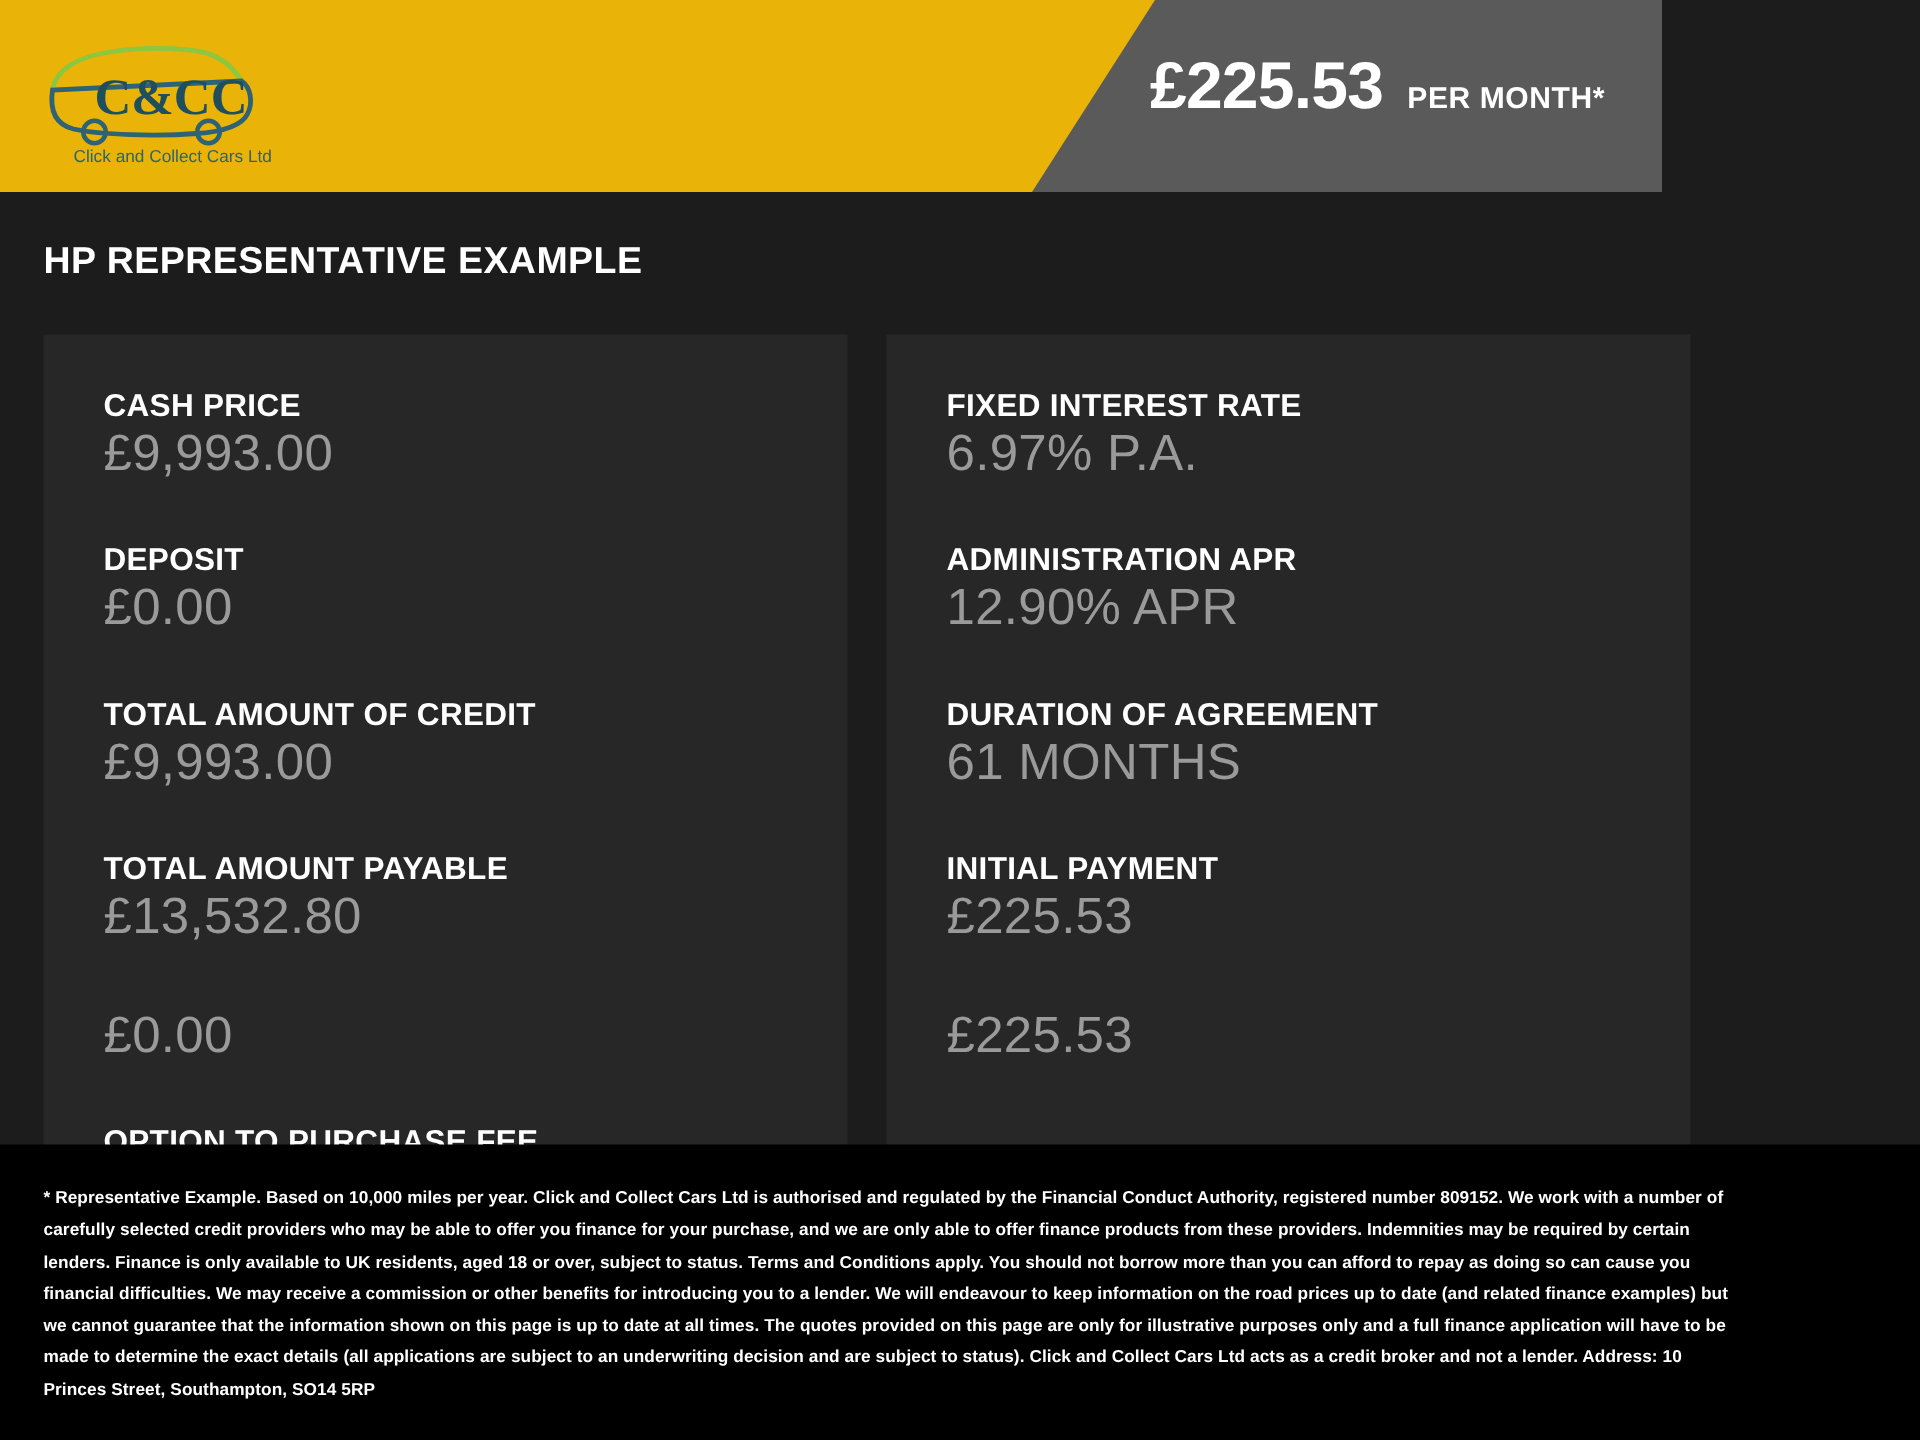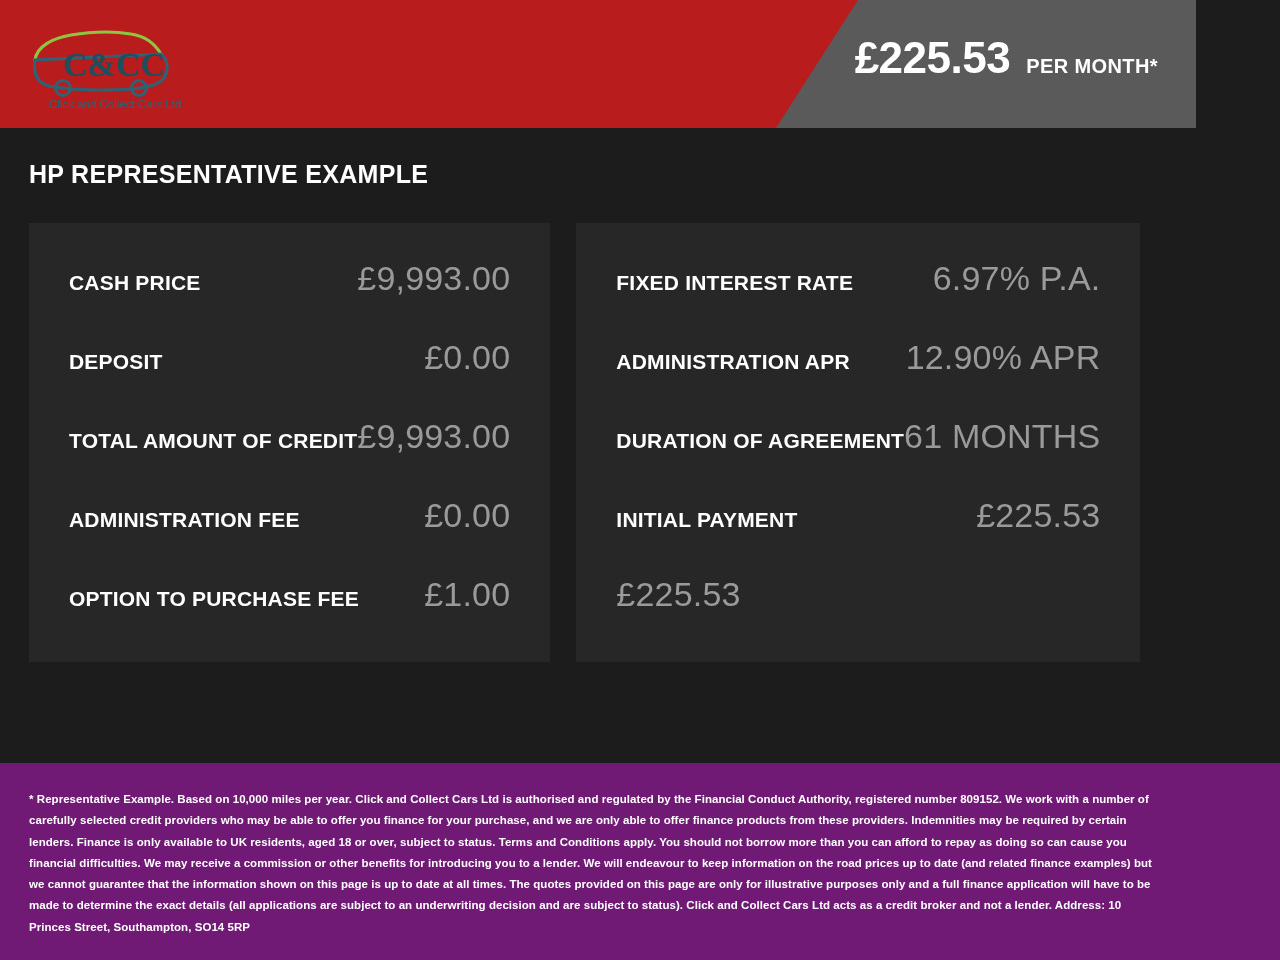--- a/index.html
+++ b/index.html
@@ -11,23 +11,23 @@
     width: 1280px;
     height: 960px;
     font-family: "Liberation Sans", sans-serif;
     overflow: hidden;
     position: relative;
   }
 
   
   .header {
     position: relative;
-    width: 1196px;
+    width: 1108px;
     height: 128px;
-    background: #b91c1c;
+    background: #eab308;
     overflow: hidden;
   }
   .logo-wrap {
     position: absolute;
     left: 27px;
     top: 18px;
     width: 200px;
     height: 95px;
   }
   .logo-svg { display: block; }
@@ -84,22 +84,23 @@
   }
   .panel {
     flex: 1;
     background: #272727;
     padding: 36px 40px 40px 40px;
     box-sizing: border-box;
   }
   .row {
     display: flex;
     align-items: baseline;
-    justify-content: space-between;
+    justify-content: flex-start;
     margin-bottom: 40px;
+    flex-direction: column;
   }
   .row:last-child { margin-bottom: 8px; }
   .row-label {
     color: #ffffff;
     font-size: 21px;
     font-weight: bold;
     letter-spacing: 0.2px;
     white-space: nowrap;
   }
   .row-value {
@@ -109,21 +110,21 @@
     letter-spacing: 0.2px;
     white-space: nowrap;
   }
 
   
   .footer {
     position: absolute;
     left: 0;
     bottom: 0;
     width: 1280px;
-    background: #701a75;
+    background: #000000;
     padding: 26px 29px 22px 29px;
     box-sizing: border-box;
   }
   .footer-text {
     color: #ffffff;
     font-size: 11.5px;
     font-weight: bold;
     line-height: 1.85;
     letter-spacing: 0.05px;
     margin: 0;
@@ -166,21 +167,24 @@
       </div>
       <div class="row">
         <span class="row-label">DEPOSIT</span>
         <span class="row-value">£0.00</span>
       </div>
       <div class="row">
         <span class="row-label">TOTAL AMOUNT OF CREDIT</span>
         <span class="row-value">£9,993.00</span>
       </div>
       <div class="row">
-        <span class="row-label">ADMINISTRATION FEE</span>
+        <span class="row-label">TOTAL AMOUNT PAYABLE</span>
+        <span class="row-value">£13,532.80</span>
+      </div>
+      <div class="row">
         <span class="row-value">£0.00</span>
       </div>
       <div class="row">
         <span class="row-label">OPTION TO PURCHASE FEE</span>
         <span class="row-value">£1.00</span>
       </div>
     </div>
 
     <div class="panel">
       <div class="row">

